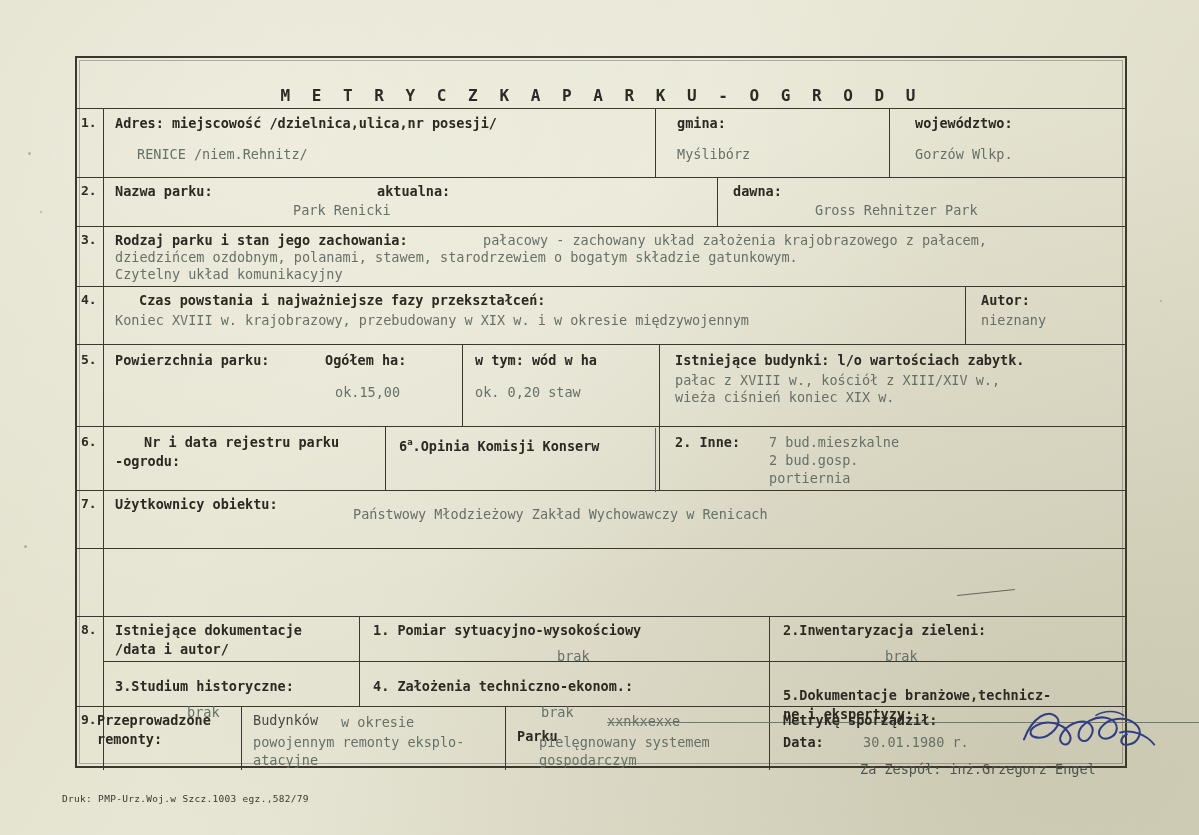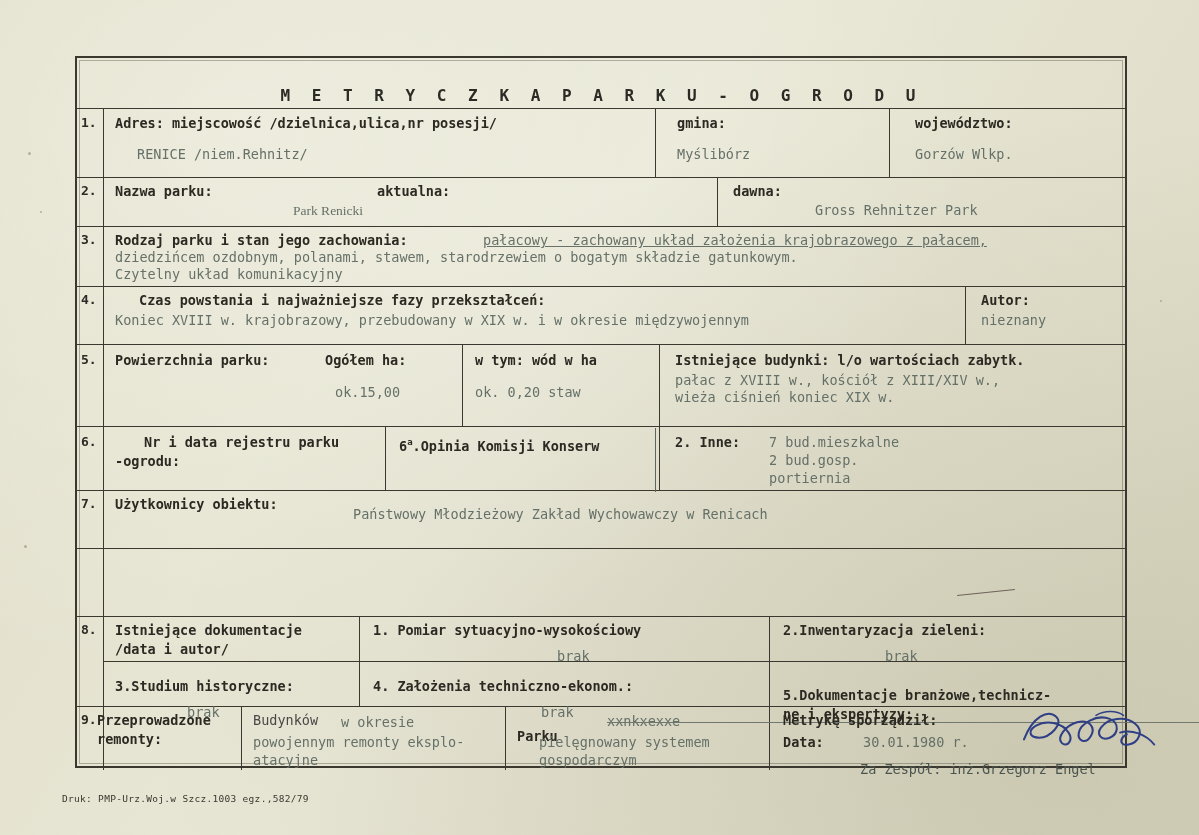--- a/index.html
+++ b/index.html
@@ -129,27 +129,27 @@
   <div class="typed" style="left:60px;top:88px;">RENICE /niem.Rehnitz/</div>
   <div class="lbl" style="left:600px;top:57px;">gmina:</div>
   <div class="typed" style="left:600px;top:88px;">Myślibórz</div>
   <div class="lbl" style="left:838px;top:57px;">województwo:</div>
   <div class="typed" style="left:838px;top:88px;">Gorzów Wlkp.</div>
 
   <div class="vline" style="left:640px;top:119px;height:49px;"></div>
   <div class="num" style="left:4px;top:125px;">2.</div>
   <div class="lbl" style="left:38px;top:125px;">Nazwa parku:</div>
   <div class="lbl" style="left:300px;top:125px;">aktualna:</div>
-  <div class="typed" style="left:216px;top:144px;font-family:Liberation Serif, serif;">Park Renicki</div>
+  <div class="typed" style="left:216px;top:144px;">Park Renicki</div>
   <div class="lbl" style="left:656px;top:125px;">dawna:</div>
   <div class="typed" style="left:738px;top:144px;">Gross Rehnitzer Park</div>
 
   <div class="num" style="left:4px;top:174px;">3.</div>
   <div class="lbl" style="left:38px;top:174px;">Rodzaj parku i stan jego zachowania:</div>
-  <div class="typed" style="left:406px;top:174px;text-decoration:underline;">pałacowy - zachowany układ założenia krajobrazowego z pałacem,</div>
+  <div class="typed" style="left:406px;top:174px;">pałacowy - zachowany układ założenia krajobrazowego z pałacem,</div>
   <div class="typed" style="left:38px;top:191px;">dziedzińcem ozdobnym, polanami, stawem, starodrzewiem o bogatym składzie gatunkowym.</div>
   <div class="typed" style="left:38px;top:208px;">Czytelny układ komunikacyjny</div>
 
   <div class="vline" style="left:888px;top:228px;height:58px;"></div>
   <div class="num" style="left:4px;top:234px;">4.</div>
   <div class="lbl" style="left:38px;top:234px;margin-left:24px;">Czas powstania i najważniejsze fazy przekształceń:</div>
   <div class="typed" style="left:38px;top:254px;">Koniec XVIII w. krajobrazowy, przebudowany w XIX w. i w okresie międzywojennym</div>
   <div class="lbl" style="left:904px;top:234px;">Autor:</div>
   <div class="typed" style="left:904px;top:254px;">nieznany</div>
 

